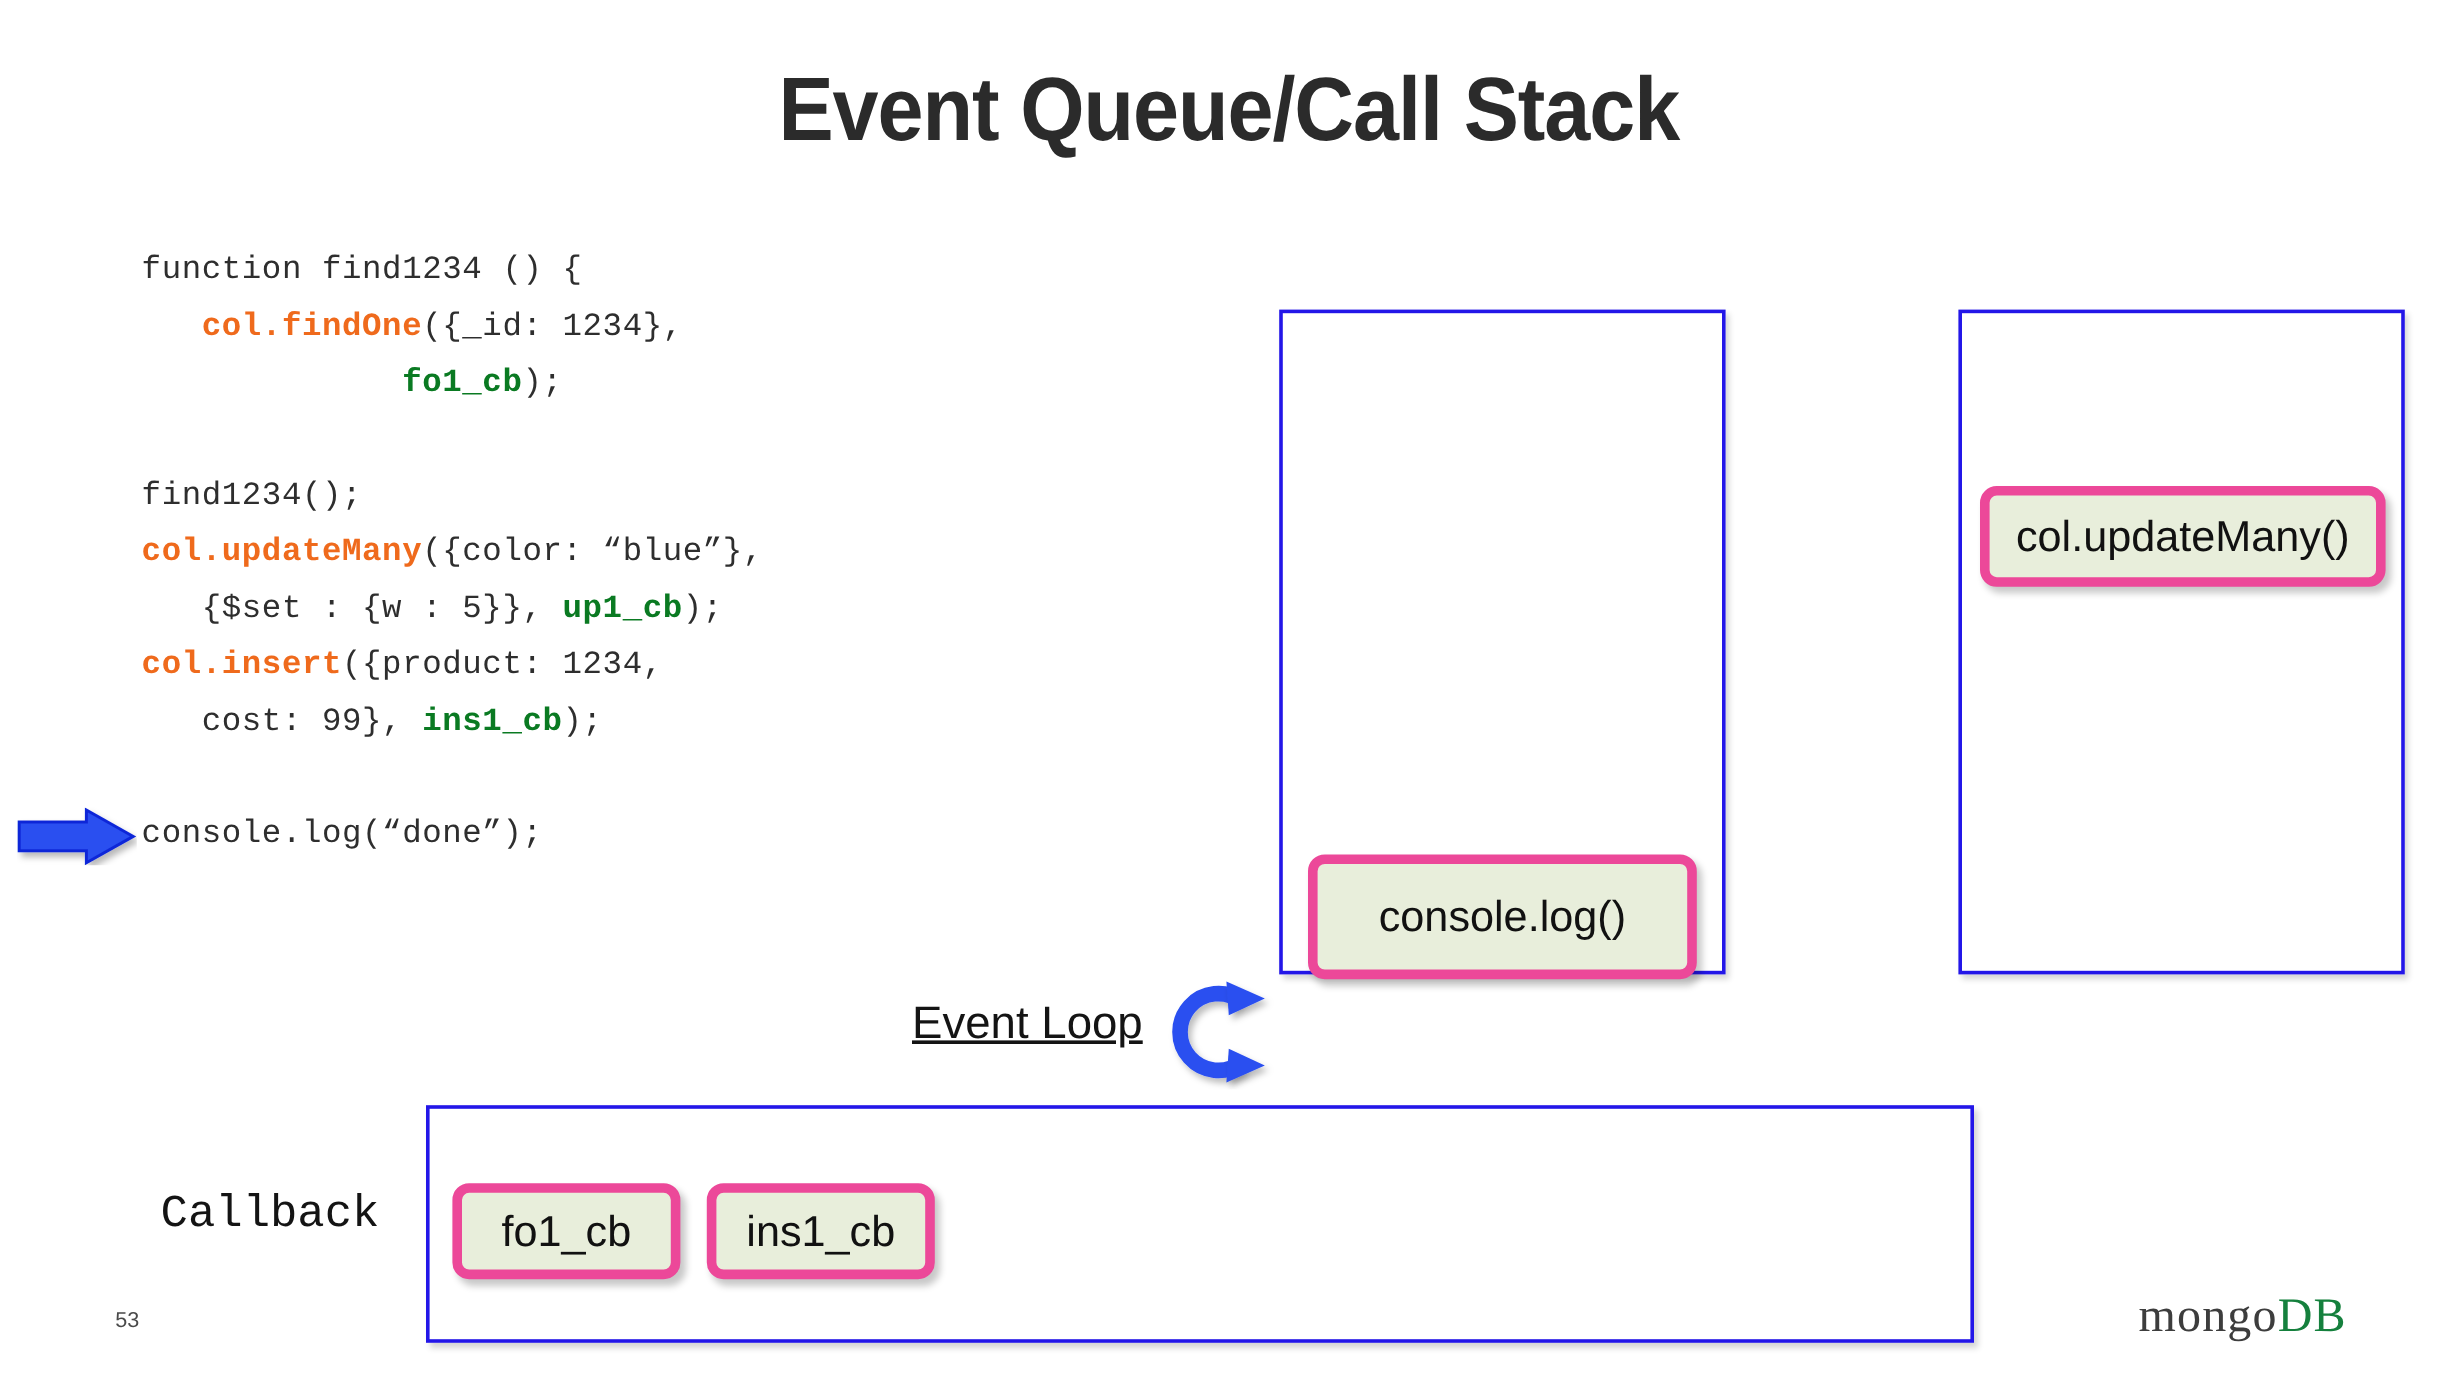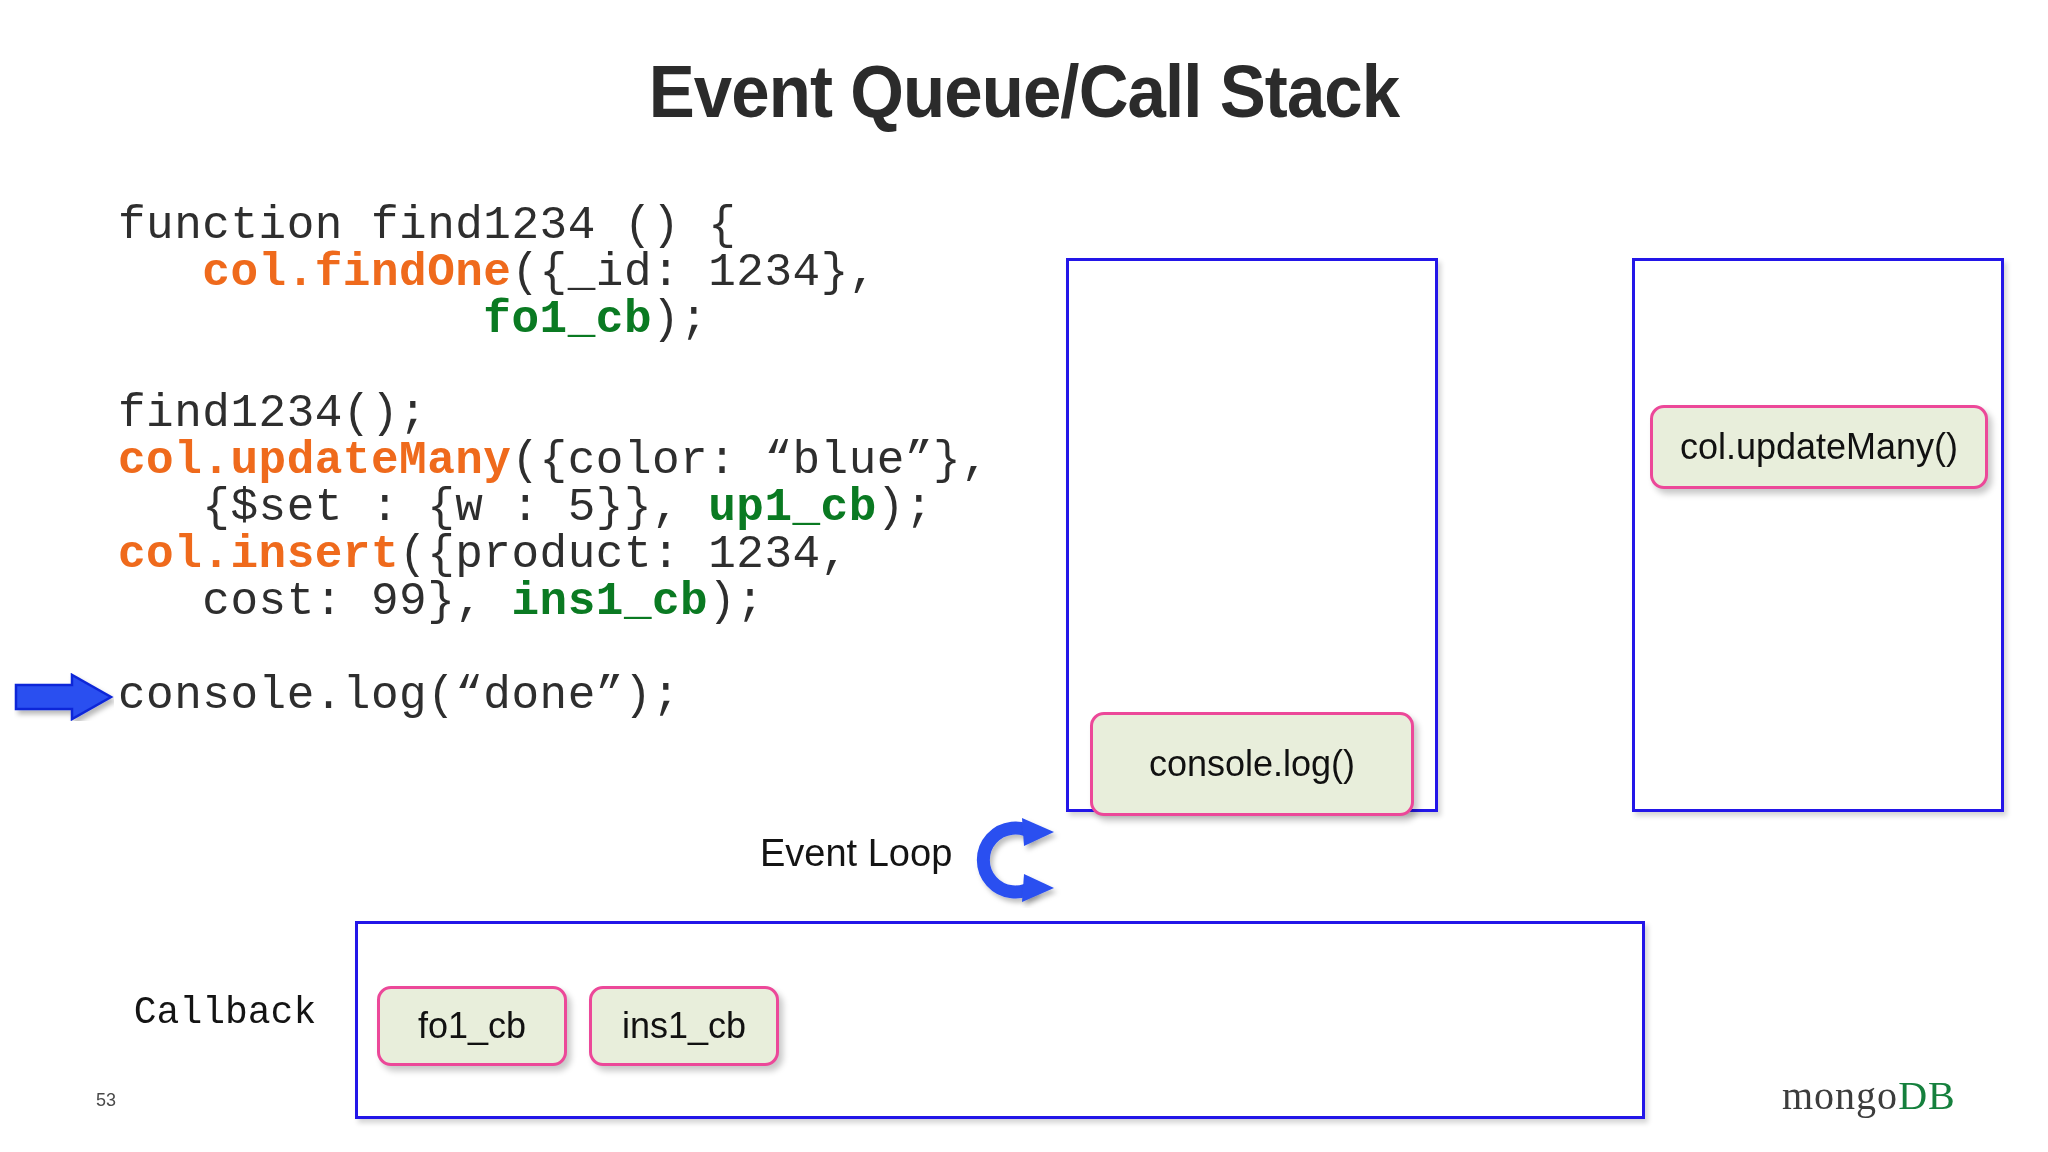--- a/index.html
+++ b/index.html
@@ -34,21 +34,21 @@
     transform-origin: center top;
     white-space: nowrap;
   }
 
   
   #code-block {
     position: absolute;
     left: 118px;
     top: 203px;
     font-family: "Liberation Mono", monospace;
-    font-size: 46px;
+    font-size: 27px;
     line-height: 47px;
     color: #2e2e2e;
     white-space: pre;
     letter-spacing: 0.5px;
   }
   .code-line { height: 47px; white-space: pre; }
   .tok-method {
     color: #ef6a1c;
     font-weight: bold;
   }
@@ -81,21 +81,21 @@
     position: absolute;
     border: 3px solid #2316e8;
     background: #ffffff;
     box-shadow: 3px 4px 5px rgba(0,0,0,0.17);
     box-sizing: border-box;
   }
 
   
   .chip {
     position: absolute;
-    border: 3px solid #ec4899;
+    border: 8px solid #ec4899;
     border-radius: 14px;
     background: #e8eedb;
     box-shadow: 4px 5px 6px rgba(0,0,0,0.22);
     box-sizing: border-box;
     display: flex;
     align-items: center;
     justify-content: center;
     font-family: "Liberation Sans", sans-serif;
     font-size: 36px;
     color: #111111;
@@ -104,20 +104,21 @@
 
   
   #event-loop-label {
     position: absolute;
     left: 760px;
     top: 832px;
     font-family: "Liberation Sans", sans-serif;
     font-size: 38px;
     color: #141414;
     white-space: nowrap;
+    text-decoration: underline;
   }
   #event-loop-icon {
     position: absolute;
     left: 962px;
     top: 812px;
     width: 100px;
     height: 96px;
   }
 
   

